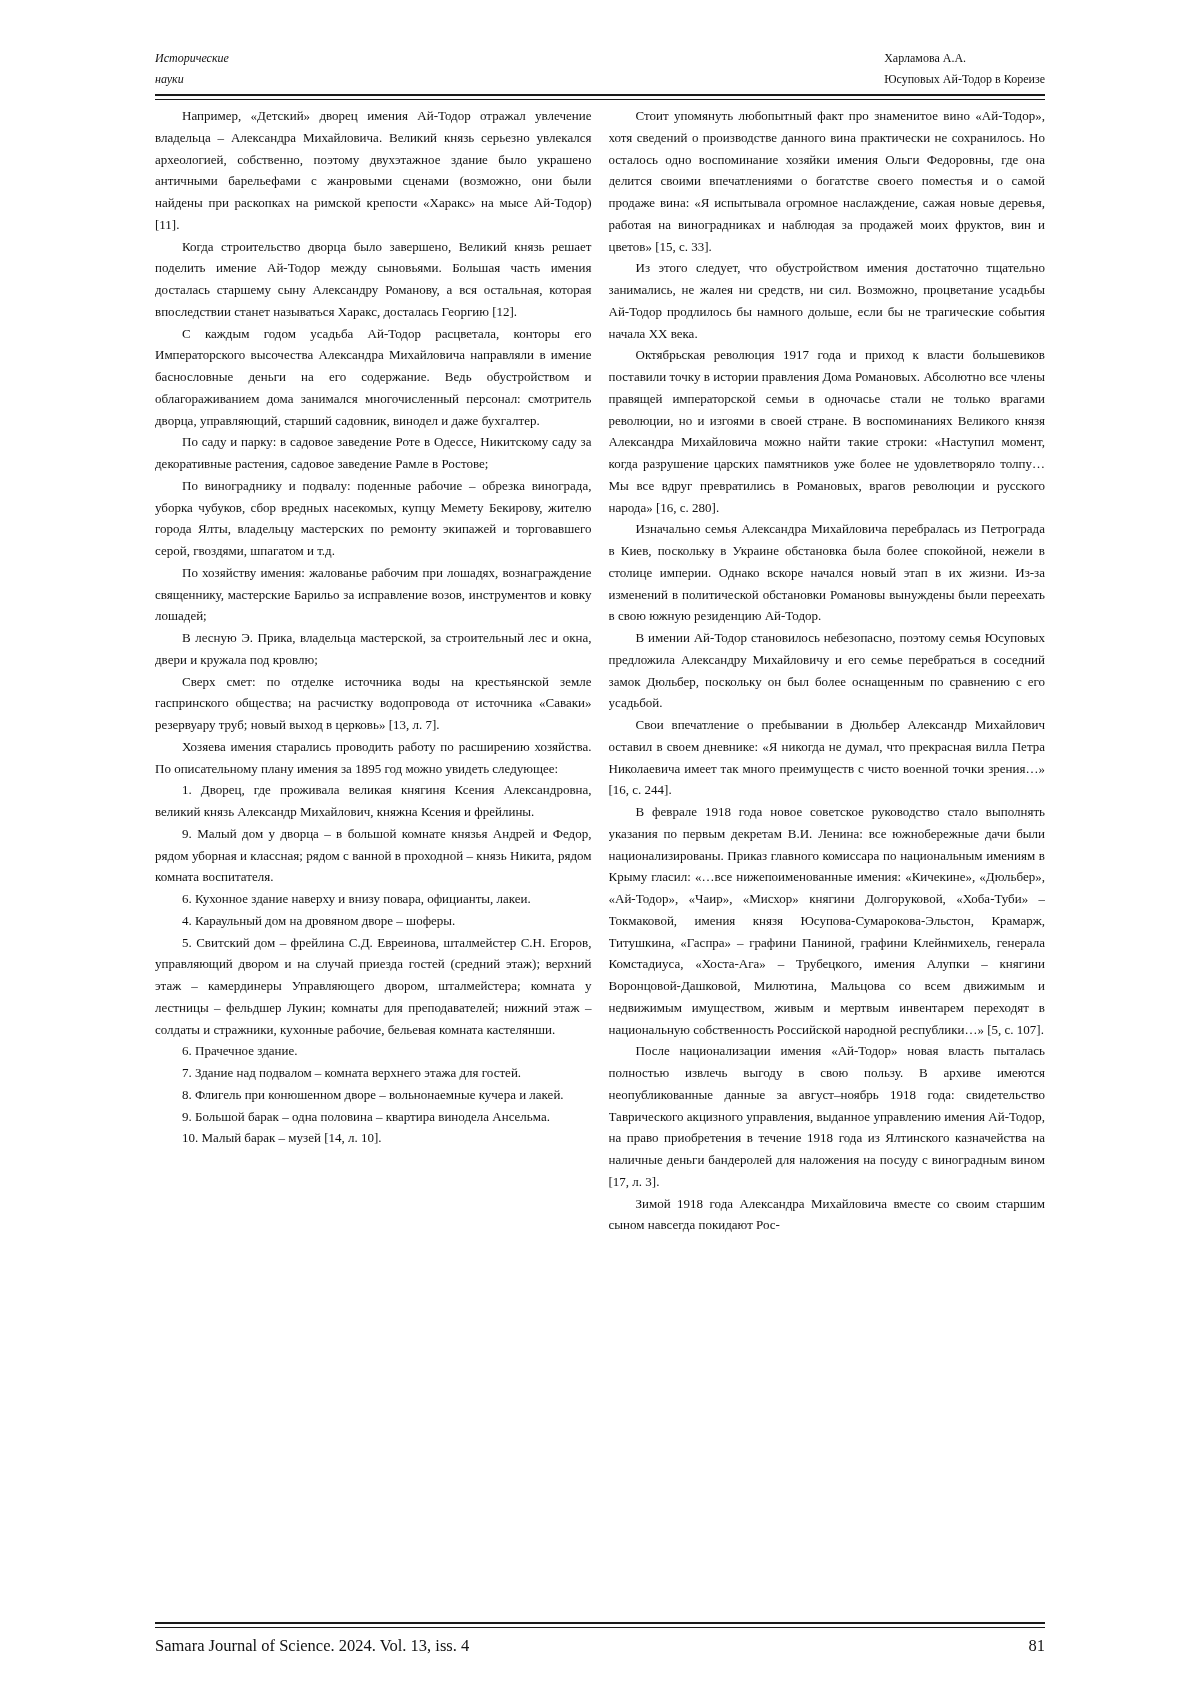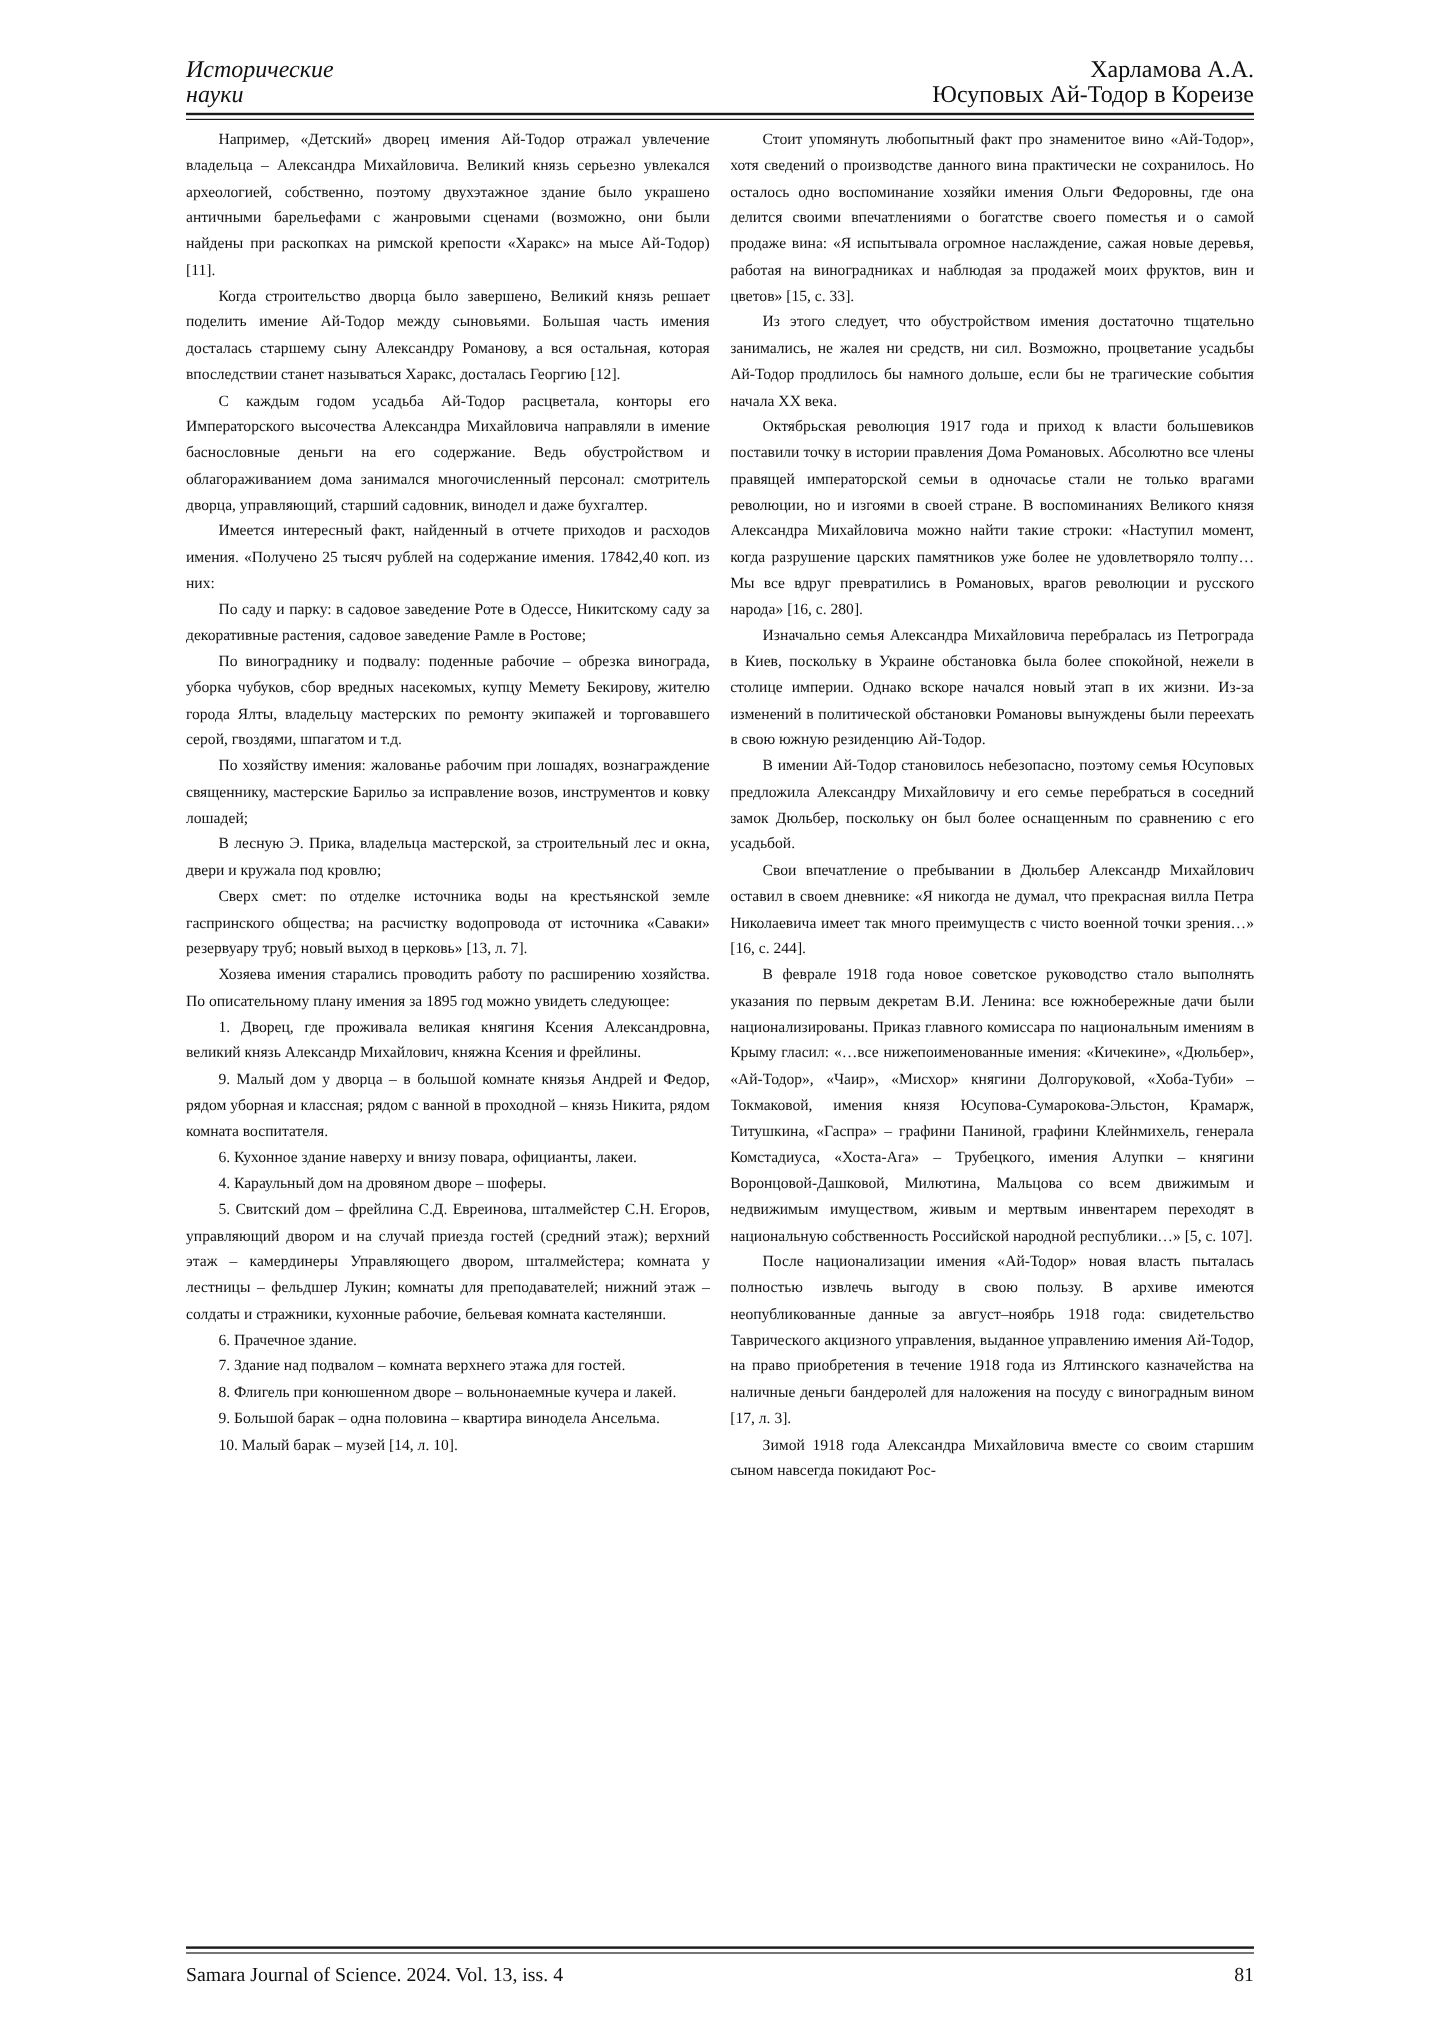--- a/index.html
+++ b/index.html
@@ -10,25 +10,25 @@
     color: #111;
     position: relative;
   }
   .page {
     width: 1200px; height: 1697px;
     padding: 48px 155px 40px 155px;
     display: flex; flex-direction: column;
   }
   .page-header {
     display: flex; justify-content: space-between; align-items: flex-end;
-    font-size: 20px; line-height: 21px;
+    font-size: 12px; line-height: 21px;
     margin-bottom: 4px;
   }
   .header-left { font-style: italic; text-align: left; }
-  .header-right { text-align: right; }
+  .header-right { text-align: left; }
   .double-rule {
     border-top: 2.5px solid #1a1a1a;
     border-bottom: 1.5px solid #1a1a1a;
     height: 6px;
     width: 100%;
   }
   .columns {
     flex: 1 1 auto;
     display: flex;
     gap: 17px;
@@ -67,21 +67,20 @@
     </div>
   </header>
 
   <div class="double-rule"></div>
 
   <main class="columns">
     <section class="col">
         <p class="para">Например, «Детский» дворец имения Ай-Тодор отражал увлечение владельца – Александра Михайловича. Великий князь серьезно увлекался археологией, собственно, поэтому двухэтажное здание было украшено античными барельефами с жанровыми сценами (возможно, они были найдены при раскопках на римской крепости «Харакс» на мысе Ай-Тодор) [11].</p>
         <p class="para">Когда строительство дворца было завершено, Великий князь решает поделить имение Ай-Тодор между сыновьями. Большая часть имения досталась старшему сыну Александру Романову, а вся остальная, которая впоследствии станет называться Харакс, досталась Георгию [12].</p>
         <p class="para">С каждым годом усадьба Ай-Тодор расцветала, конторы его Императорского высочества Александра Михайловича направляли в имение баснословные деньги на его содержание. Ведь обустройством и облагораживанием дома занимался многочисленный персонал: смотритель дворца, управляющий, старший садовник, винодел и даже бухгалтер.</p>
-        <p class="para">Имеется интересный факт, найденный в отчете приходов и расходов имения. «Получено 25 тысяч рублей на содержание имения. 17842,40 коп. из них:</p>
         <p class="para">По саду и парку: в садовое заведение Роте в Одессе, Никитскому саду за декоративные растения, садовое заведение Рамле в Ростове;</p>
         <p class="para">По винограднику и подвалу: поденные рабочие – обрезка винограда, уборка чубуков, сбор вредных насекомых, купцу Мемету Бекирову, жителю города Ялты, владельцу мастерских по ремонту экипажей и торговавшего серой, гвоздями, шпагатом и т.д.</p>
         <p class="para">По хозяйству имения: жалованье рабочим при лошадях, вознаграждение священнику, мастерские Барильо за исправление возов, инструментов и ковку лошадей;</p>
         <p class="para">В лесную Э. Прика, владельца мастерской, за строительный лес и окна, двери и кружала под кровлю;</p>
         <p class="para">Сверх смет: по отделке источника воды на крестьянской земле гаспринского общества; на расчистку водопровода от источника «Саваки» резервуару труб; новый выход в церковь» [13, л. 7].</p>
         <p class="para">Хозяева имения старались проводить работу по расширению хозяйства. По описательному плану имения за 1895 год можно увидеть следующее:</p>
         <p class="para">1. Дворец, где проживала великая княгиня Ксения Александровна, великий князь Александр Михайлович, княжна Ксения и фрейлины.</p>
         <p class="para">9. Малый дом у дворца – в большой комнате князья Андрей и Федор, рядом уборная и классная; рядом с ванной в проходной – князь Никита, рядом комната воспитателя.</p>
         <p class="para">6. Кухонное здание наверху и внизу повара, официанты, лакеи.</p>
         <p class="para">4. Караульный дом на дровяном дворе – шоферы.</p>

